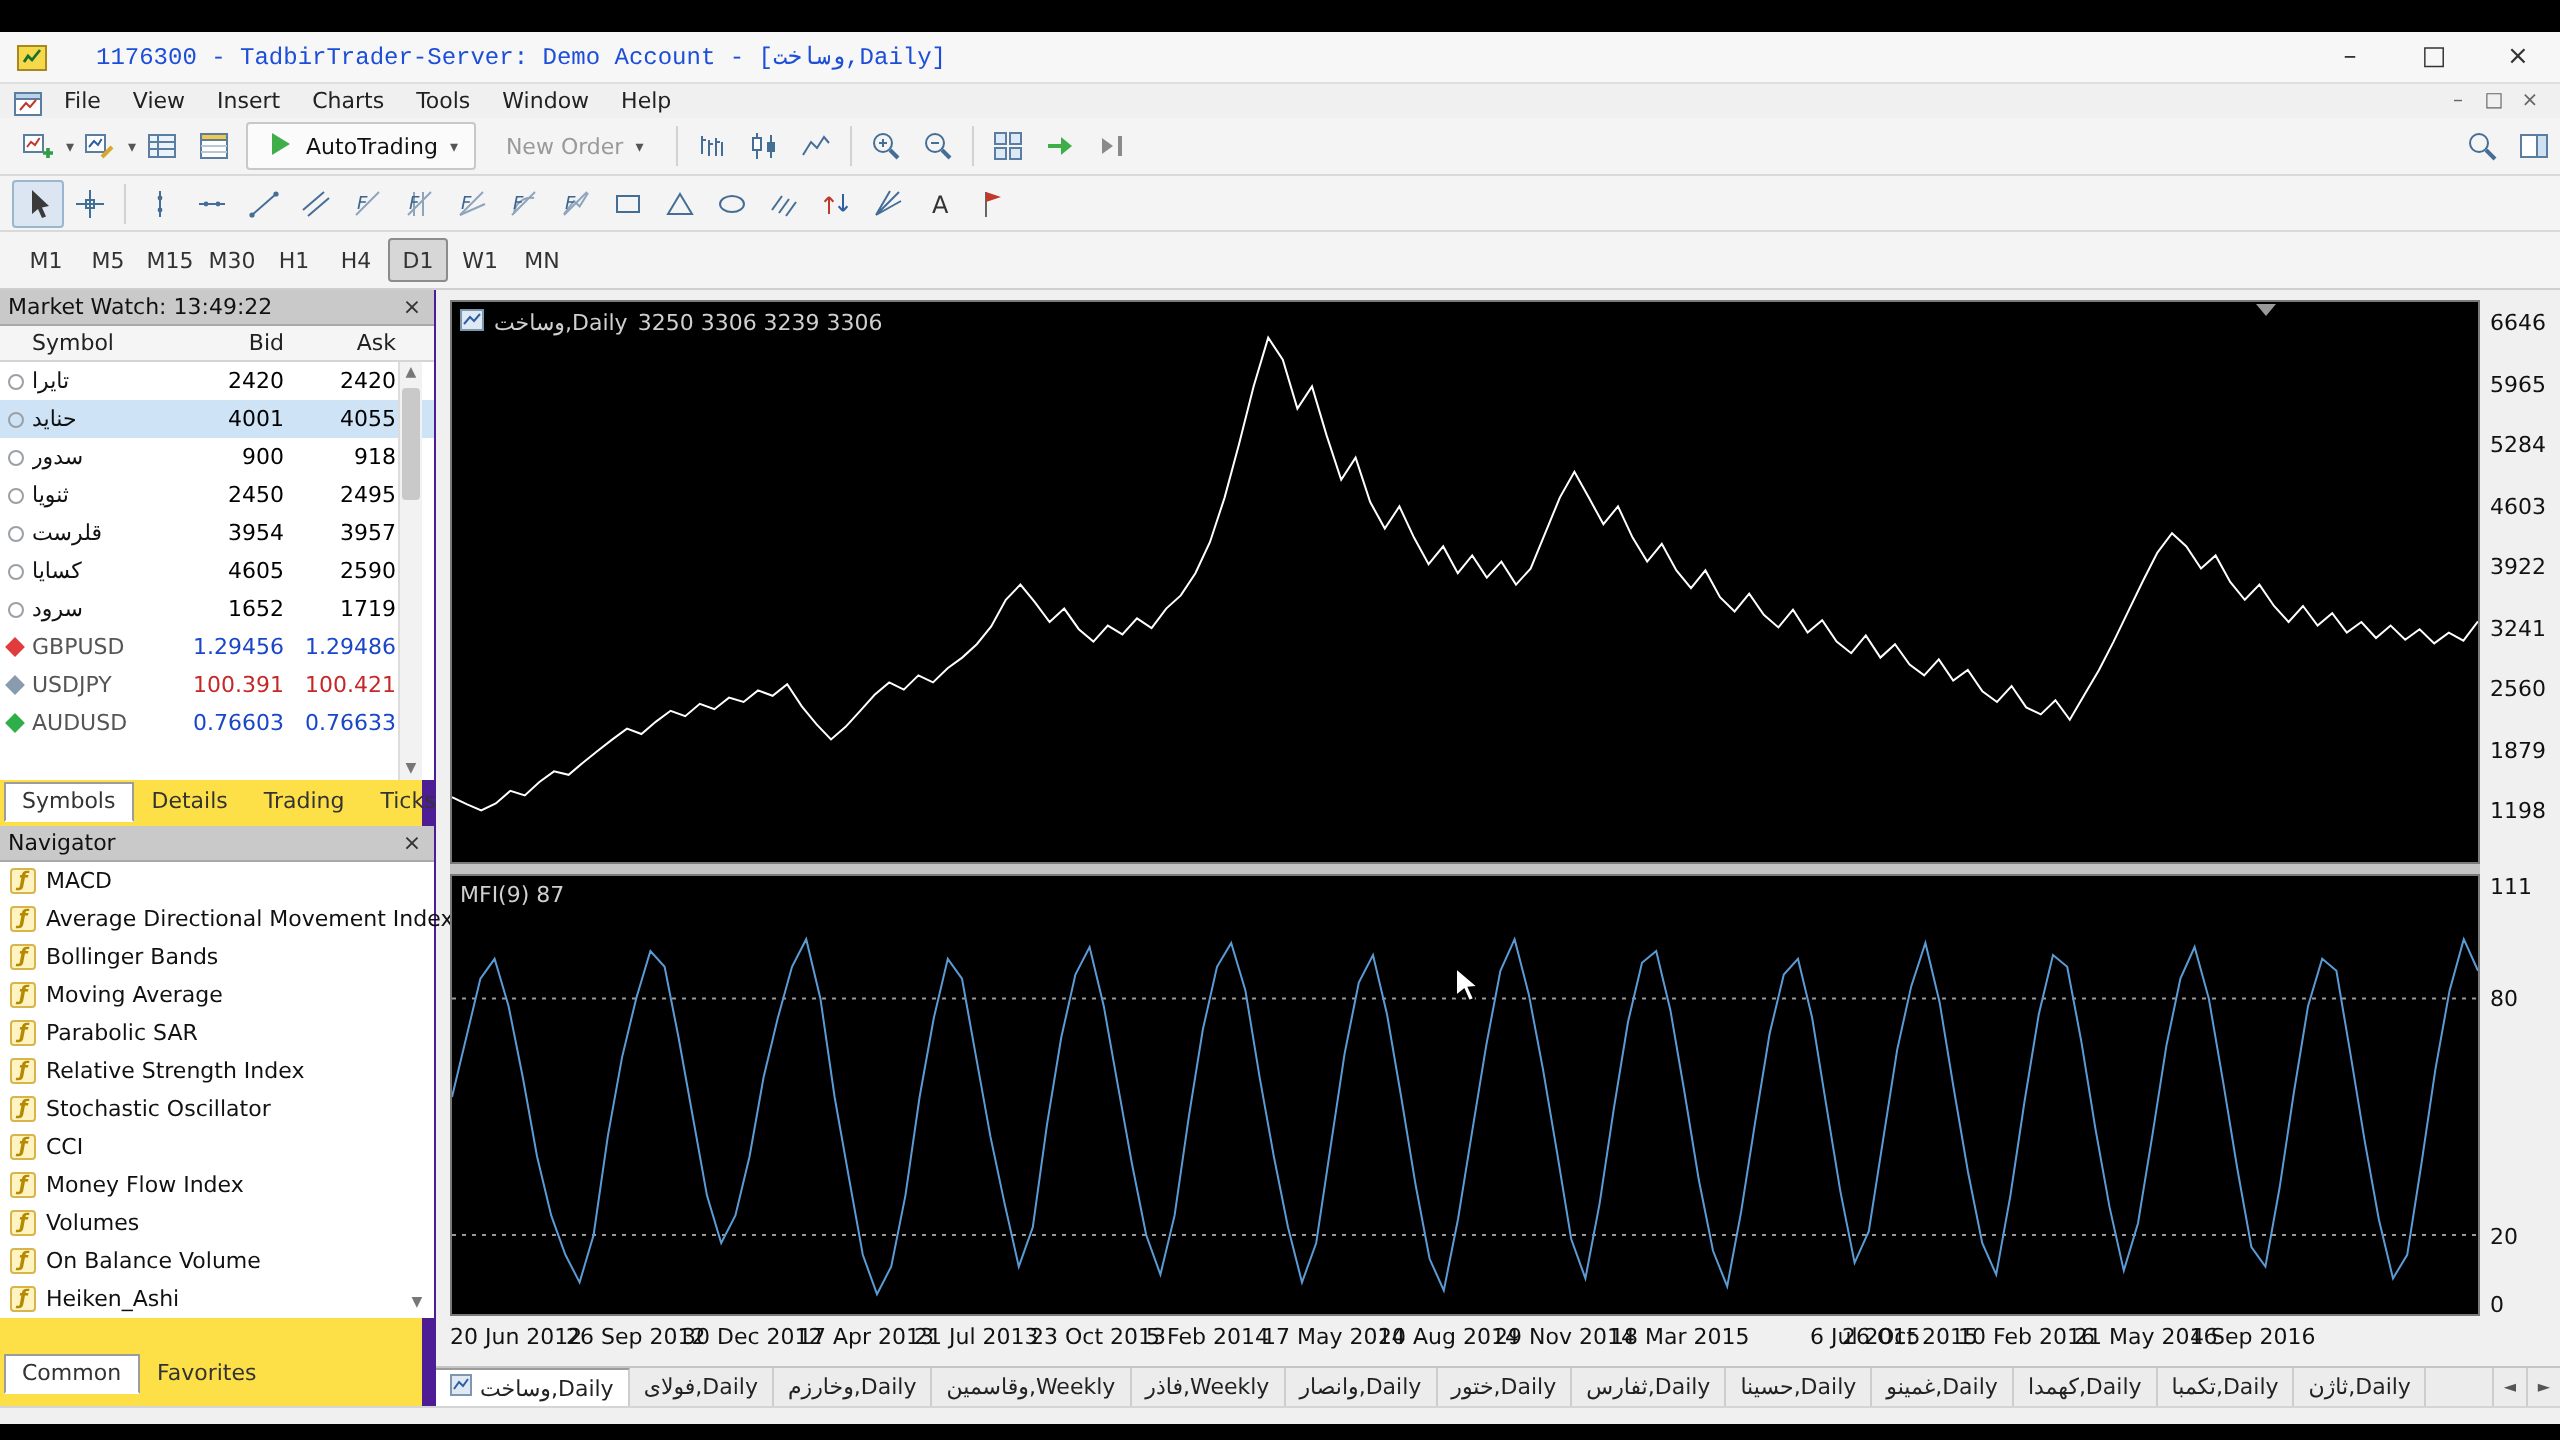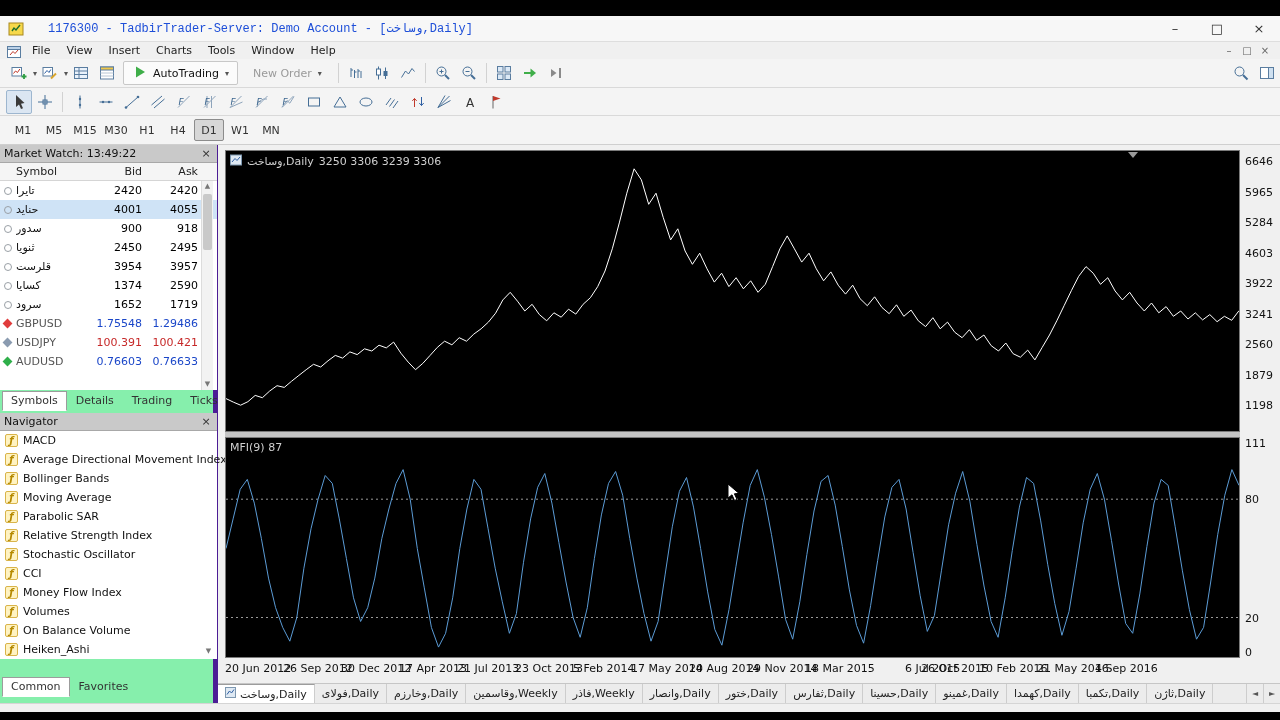--- a/index.html
+++ b/index.html
@@ -31,21 +31,21 @@
   .tspacer { flex:1; }
   .tlabelbtn { display:flex; align-items:center; gap:5px; height:24px; padding:0 8px; border:1px solid #c8c8c8; border-radius:2px; background:#fbfbfb; margin:0 3px; }
   .tlabelbtn.disabled { border-color:transparent; background:transparent; color:#9a9a9a; }
   .caret { font-size:8px; color:#555; margin-left:1px; }
 
   #tfbar { left:0; top:116px; width:1280px; height:29px; background:#f4f4f4; border-bottom:1px solid #cfcfcf; display:flex; align-items:center; padding-left:8px; }
   .tf { min-width:30px; height:22px; display:flex; align-items:center; justify-content:center; color:#333; border:1px solid transparent; border-radius:2px; margin-right:1px; }
   .tf.active { background:#d7d7d7; border-color:#8c8c8c; }
 
   
-  #left-panel { left:0; top:145px; width:218px; height:558px; background:#86efac; border-right:5px solid #4c1d95; }
+  #left-panel { left:0; top:145px; width:218px; height:558px; background:#fde047; border-right:7px solid #4c1d95; }
   .panel-header { position:absolute; left:0; width:217px; height:18px; background:#c9c9c9; border-bottom:1px solid #a8a8a8; display:flex; align-items:center; padding:0 4px; color:#111; }
   .panel-header .ph-close { margin-left:auto; width:14px; text-align:center; color:#333; }
   #mw-colhead { position:absolute; left:0; top:18px; width:217px; height:18px; background:#f5f5f5; border-bottom:1px solid #d5d5d5; display:grid; grid-template-columns:16px 1fr 52px 56px 13px; align-items:center; color:#222; }
   #mw-colhead .c-bid,#mw-colhead .c-ask { text-align:right; padding-right:6px; }
   #mw-rows { position:absolute; left:0; top:36px; width:217px; height:209px; background:#fff; }
   .mw-row { height:19px; display:grid; grid-template-columns:16px 1fr 52px 56px 13px; align-items:center; }
   .mw-row.selected { background:#cfe3f6; }
   .mw-sym { white-space:nowrap; overflow:hidden; }
   .mw-bid,.mw-ask { text-align:right; padding-right:6px; }
   .dot { width:8px; height:8px; border-radius:50%; border:1.5px solid #9aa0a6; margin-left:4px; }
@@ -415,35 +415,35 @@
         <div class="mw-row">
           <span class="dot" style="border-color: rgb(154, 160, 166);"></span>
           <span class="mw-sym">قلرست</span>
           <span class="mw-bid" style="color: rgb(0, 0, 0);">3954</span>
           <span class="mw-ask" style="color: rgb(0, 0, 0);">3957</span>
           <span></span>
         </div>
         <div class="mw-row">
           <span class="dot" style="border-color: rgb(154, 160, 166);"></span>
           <span class="mw-sym">كسايا</span>
-          <span class="mw-bid" style="color: rgb(0, 0, 0);">1374</span>
+          <span class="mw-bid" style="color: rgb(0, 0, 0);">4605</span>
           <span class="mw-ask" style="color: rgb(0, 0, 0);">2590</span>
           <span></span>
         </div>
         <div class="mw-row">
           <span class="dot" style="border-color: rgb(154, 160, 166);"></span>
           <span class="mw-sym">سرود</span>
           <span class="mw-bid" style="color: rgb(0, 0, 0);">1652</span>
           <span class="mw-ask" style="color: rgb(0, 0, 0);">1719</span>
           <span></span>
         </div>
         <div class="mw-row">
           <span class="dia" style="background: rgb(224, 60, 60);"></span>
           <span class="mw-sym" style="color: rgb(85, 85, 85);">GBPUSD</span>
-          <span class="mw-bid" style="color: rgb(26, 70, 200);">1.75548</span>
+          <span class="mw-bid" style="color: rgb(26, 70, 200);">1.29456</span>
           <span class="mw-ask" style="color: rgb(26, 70, 200);">1.29486</span>
           <span></span>
         </div>
         <div class="mw-row">
           <span class="dia" style="background: rgb(138, 155, 176);"></span>
           <span class="mw-sym" style="color: rgb(85, 85, 85);">USDJPY</span>
           <span class="mw-bid" style="color: rgb(198, 40, 40);">100.391</span>
           <span class="mw-ask" style="color: rgb(198, 40, 40);">100.421</span>
           <span></span>
         </div>

